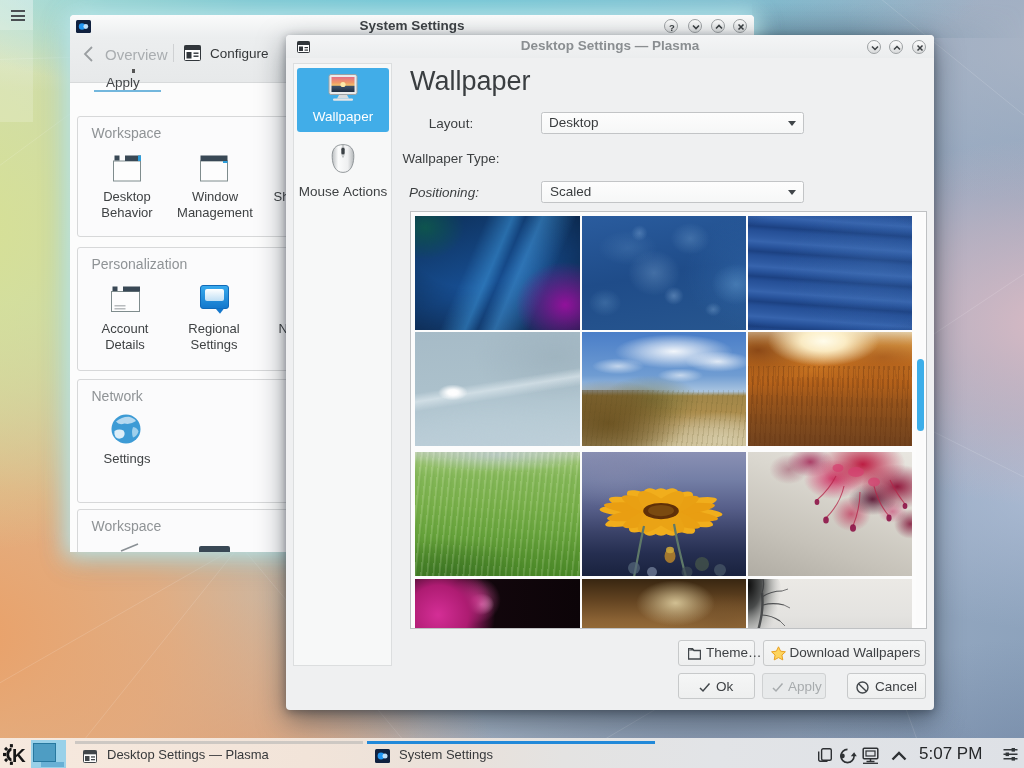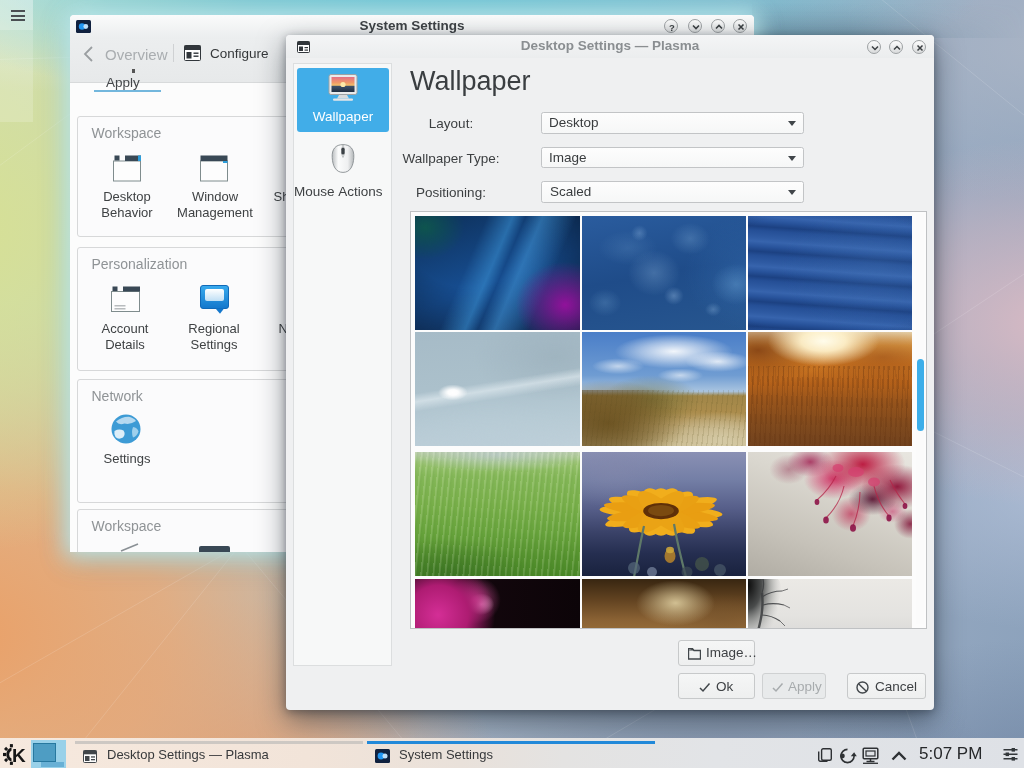--- a/index.html
+++ b/index.html
@@ -271,28 +271,27 @@
        <stop offset="0" stop-color="#b9bdbf"></stop>
             <stop offset="0.28" stop-color="#fbfcfc"></stop>
        <stop offset="0.72" stop-color="#eff0f1"></stop>
             <stop offset="1" stop-color="#b2b6b8"></stop>
           </linearGradient>
         </defs>
      <path d="M13,0.6 C20.5,0.6 24.3,5.2 23.8,13.5 C23.4,21.5 20.5,28.4 13,28.4 C5.5,28.4 2.6,21.5 2.2,13.5 C1.7,5.2 5.5,0.6 13,0.6 Z" fill="url(#mo)" stroke="#898f92" stroke-width="0.9"></path>
      <path d="M13,1 C15,5.5 15,9.5 13,13.5 M13,1 C11,5.5 11,9.5 13,13.5" stroke="#aeb2b4" stroke-width="0.8" fill="none"></path>
      <rect x="11.4" y="3.6" width="3.2" height="7" rx="1.6" fill="#3c4246"></rect>
    </svg>
-   <div class="abs" style="left:0;top:119.5px;width:98px;text-align:left;font-size:13.5px;color:#3f4244;">Mouse&nbsp;Actions</div>
+   <div class="abs" style="left:0;top:119.5px;width:98px;text-align:center;font-size:13.5px;color:#3f4244;">Mouse&nbsp;Actions</div>
  </div>
  <div id="wp-head">Wallpaper</div>
  <div class="frow-l" style="left:85px;top:81px;">Layout:</div>
  <div class="combo" style="top:77px;">Desktop<div class="carr"></div></div>
  <div class="frow-l" style="left:85px;top:115.5px;">Wallpaper Type:</div>
- <div class="combo" style="top:111.5px;">Image<div class="carr"></div></div>
- <div class="frow-l" style="left:85px;top:150px;">Positioning:</div>
+ <div class="frow-l" style="left:78px;top:150px;font-style:italic;">Positioning:</div>
  <div class="combo" style="top:146px;padding-left:8px;">Scaled<div class="carr"></div></div>
  <div id="grid">
   <div class="th" style="left:4.5px;top:3.5px;width:165px;height:114.5px;background:
     radial-gradient(30% 38% at 91% 78%, rgba(152,16,158,.95) 0%, rgba(140,18,150,.55) 45%, rgba(140,18,150,0) 100%),
     radial-gradient(24% 28% at 6% 10%, rgba(14,88,76,.9) 0%, rgba(14,88,76,0) 100%),
     linear-gradient(113deg, rgba(8,24,52,0) 34%, rgba(56,140,205,.6) 46%, rgba(20,70,130,.35) 52%, rgba(66,150,215,.55) 60%, rgba(12,40,90,0) 76%),
     radial-gradient(135% 145% at 32% 26%, rgba(0,0,0,0) 25%, rgba(2,6,16,.95) 88%),
     linear-gradient(160deg, #0d2f58 0%, #174f94 55%, #1e5aa5 100%);"></div>
   <div class="th" style="left:171px;top:3.5px;width:164px;height:114.5px;background:
     radial-gradient(16% 20% at 44% 50%, rgba(150,190,228,.3) 0%, rgba(150,190,228,0) 100%),
@@ -436,24 +435,30 @@
         <path d="M34,12 L40,10 M36,26 L42,29 M32,42 L37,47" stroke-width="0.8"></path>
       </g>
     </svg>
       </div>
   <div id="sbar">
         <div id="sthumb"></div>
       </div>
  </div>
 
  <div class="btn" style="left:392px;top:604.5px;width:76.5px;">
-      <span style="left:27px">Image…</span>
+      <span style="left:27px">Theme…</span>
    <svg width="13" height="12" style="position:absolute;left:9px;top:7px">
      <path d="M0.5,2.5 L0.5,11 L12.5,11 L12.5,2.5 L6,2.5 L4.5,0.8 L0.5,0.8 Z" fill="none" stroke="#41464a" stroke-width="1.4"></path>
      <path d="M0.5,2.5 L4.5,0.8 L6,2.5 Z" fill="#41464a"></path>
+   </svg>
+    </div>
+ <div class="btn" style="left:476.5px;top:604.5px;width:163.5px;">
+      <span style="left:26px">Download Wallpapers</span>
+   <svg width="15" height="15" style="position:absolute;left:7px;top:5.5px">
+     <path d="M7.5,0.8 L9.6,5.2 L14.4,5.8 L10.9,9.1 L11.8,13.9 L7.5,11.6 L3.2,13.9 L4.1,9.1 L0.6,5.8 L5.4,5.2 Z" fill="#fdd45e" stroke="#e9a020" stroke-width="1"></path>
    </svg>
     </div>
  <div class="btn" style="left:392px;top:638px;width:76.5px;">
       <span style="left:37px">Ok</span>
    <svg width="12" height="11" style="position:absolute;left:20px;top:8px">
      <path d="M1,6 L4,9 L10.5,1.5" stroke="#41464a" stroke-width="1.5" fill="none"></path>
    </svg>
     </div>
  <div class="btn dis" style="left:476px;top:638px;width:64px;">
       <span style="left:25px">Apply</span>

